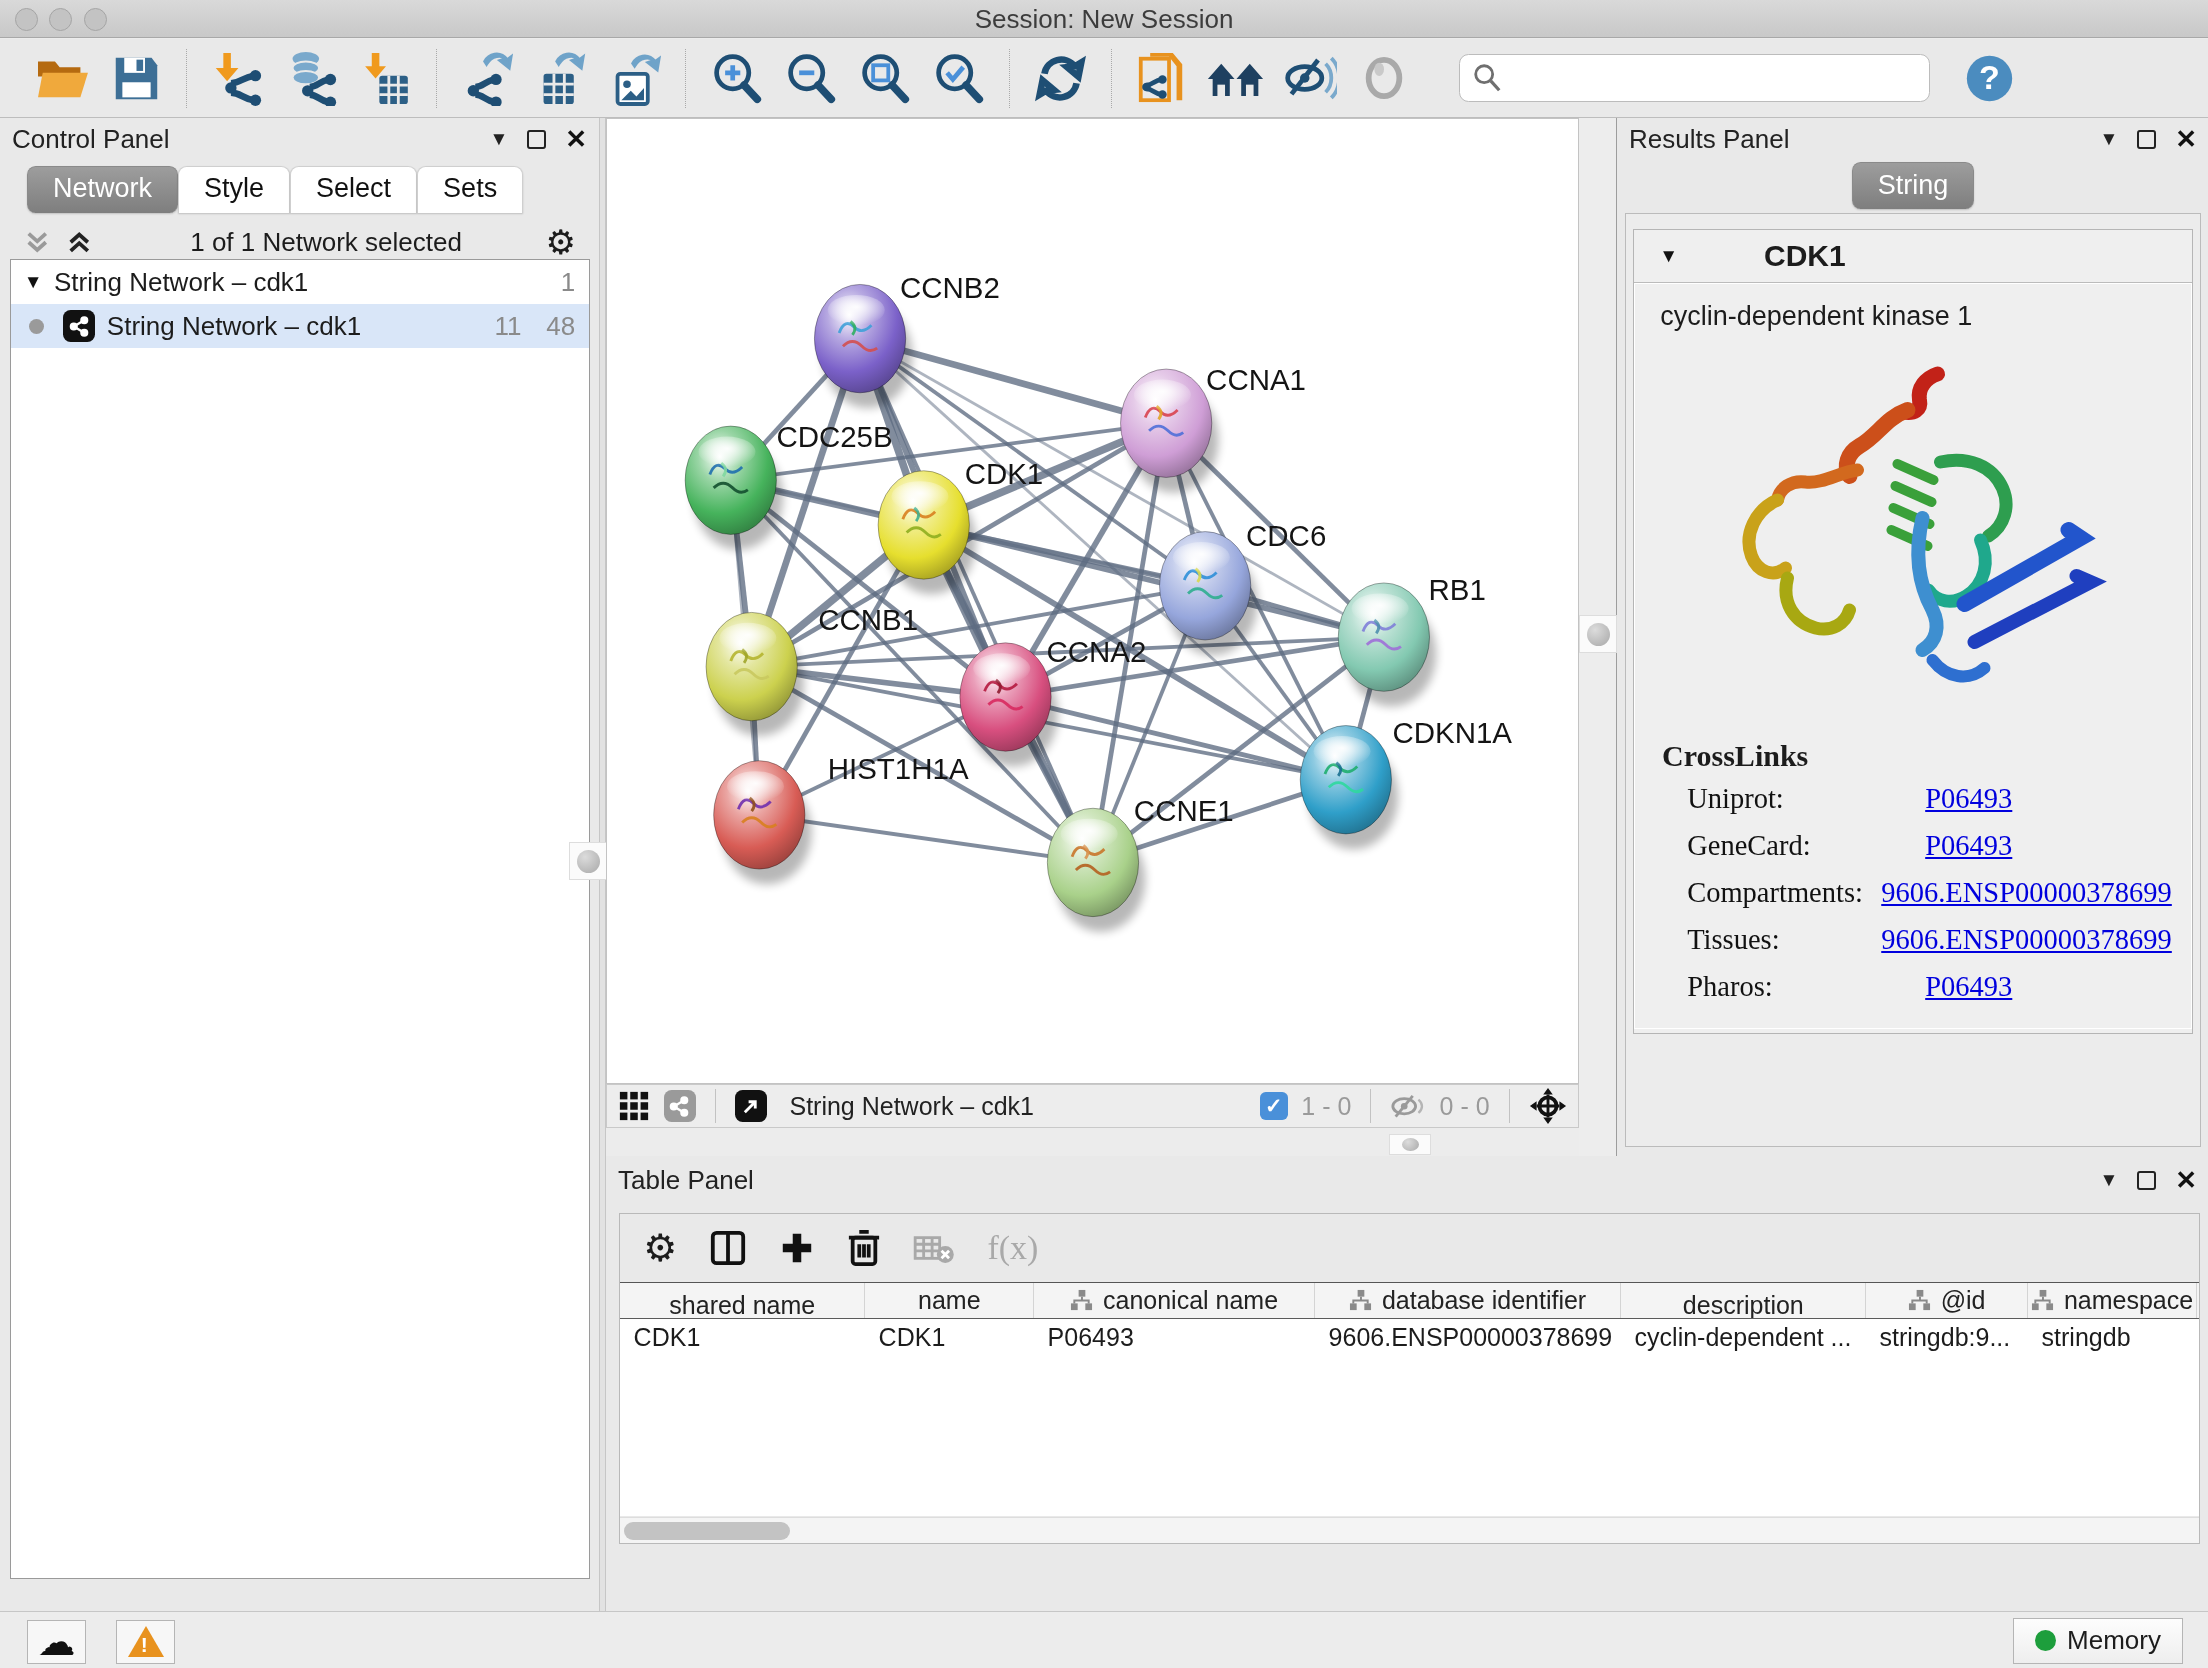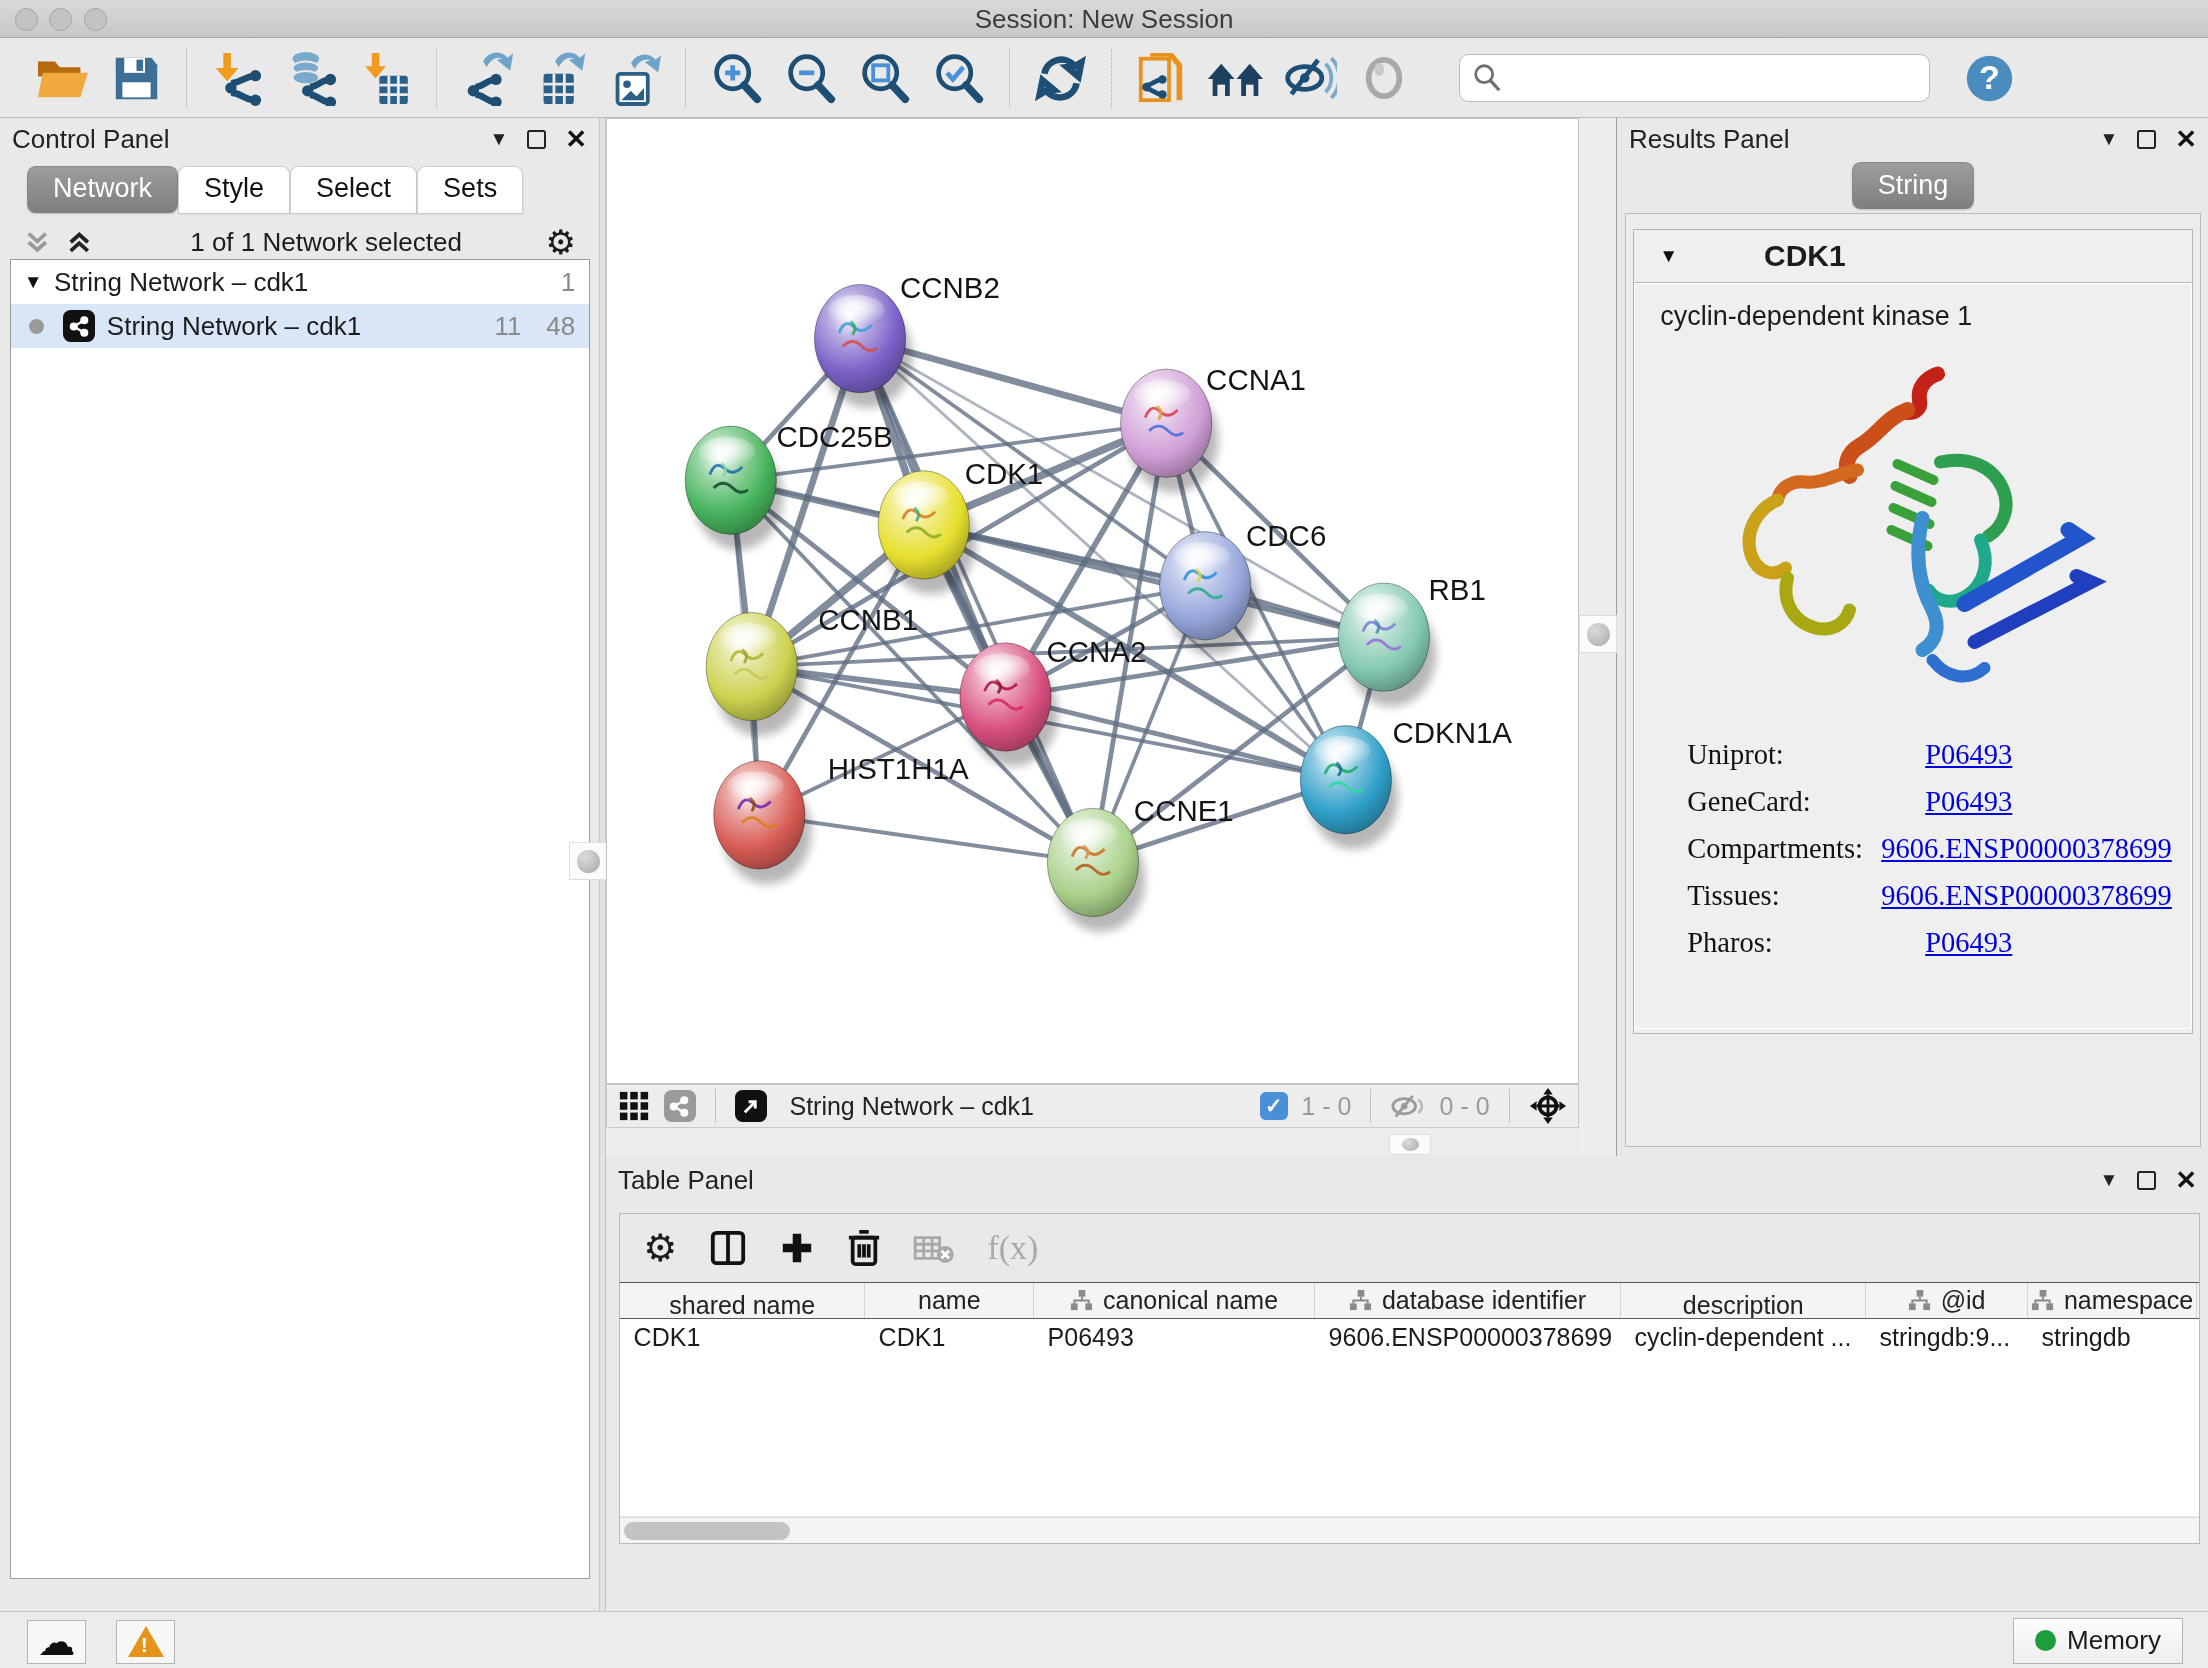--- a/index.html
+++ b/index.html
@@ -672,20 +672,21 @@
             <path d="M215 122 l36 16 m-38 6 l36 16 m-38 6 l36 16 m-38 6 l36 16" stroke="#3aa03a" stroke-width="10"></path>
             <path d="M258 120 c28-6 52 4 62 26 c8 18 2 38 -14 48" stroke="#2e9e4f" stroke-width="13"></path>
             <path d="M298 198 c10 22 4 44 -14 56 c-14 9 -30 6 -38 -6" stroke="#1fa88c" stroke-width="13"></path>
             <path d="M240 176 c-8 34 -4 66 10 92 c8 16 4 32 -10 40" stroke="#3e8fd0" stroke-width="14"></path>
             <path d="M282 262 L398 196 l-12-8" stroke="#2255cc" stroke-width="16"></path>
             <path d="M292 300 L408 240 l-14-6" stroke="#1f3fbf" stroke-width="14"></path>
             <path d="M250 318 c14 18 36 22 52 8" stroke="#2e6fd0" stroke-width="12"></path>
           </g>
         </svg>
         <div class="crosslinks">
+          <div class="cl-title">CrossLinks</div>
           <div id="crosslinks-rows">
               <div class="cl-row">
                 <span class="cl-label">Uniprot:</span>
                 <a class="cl-link">P06493</a>
               </div>
               <div class="cl-row">
                 <span class="cl-label">GeneCard:</span>
                 <a class="cl-link">P06493</a>
               </div>
               <div class="cl-row">

